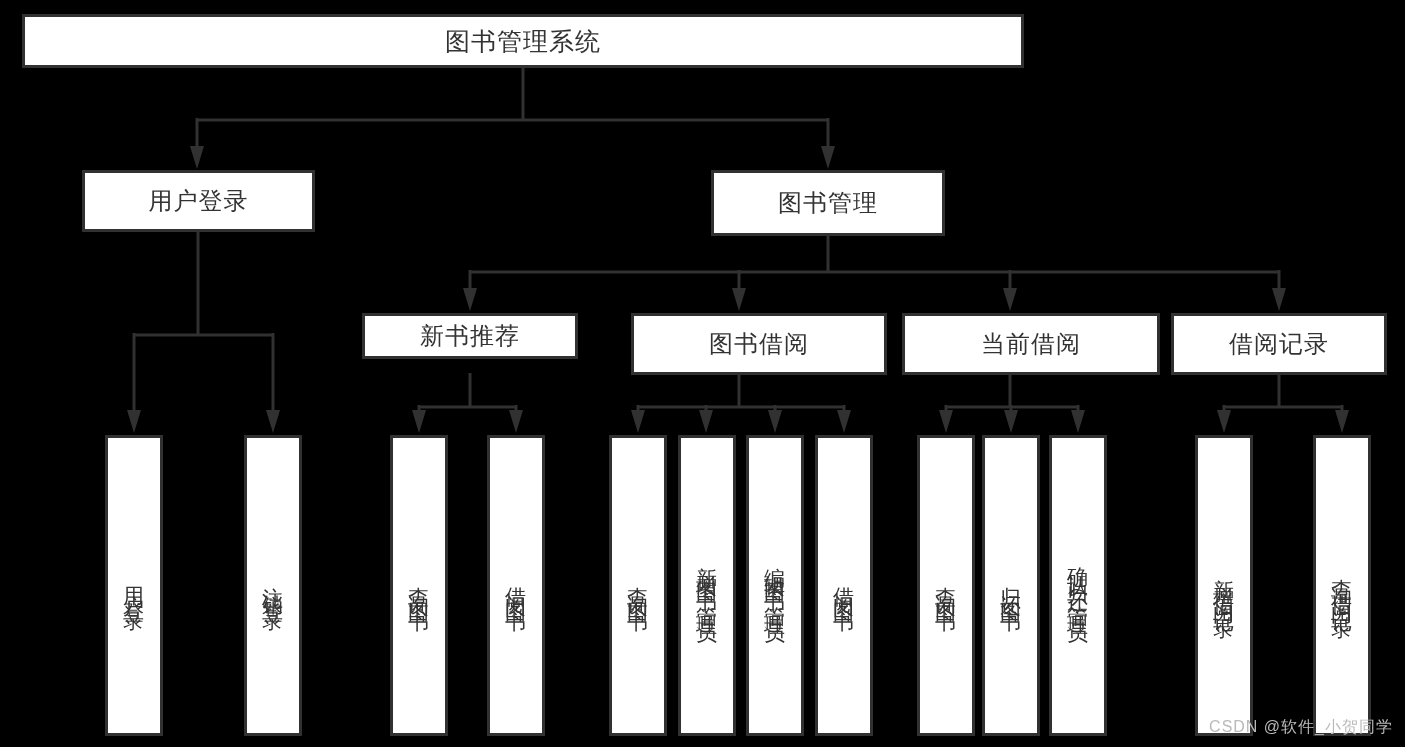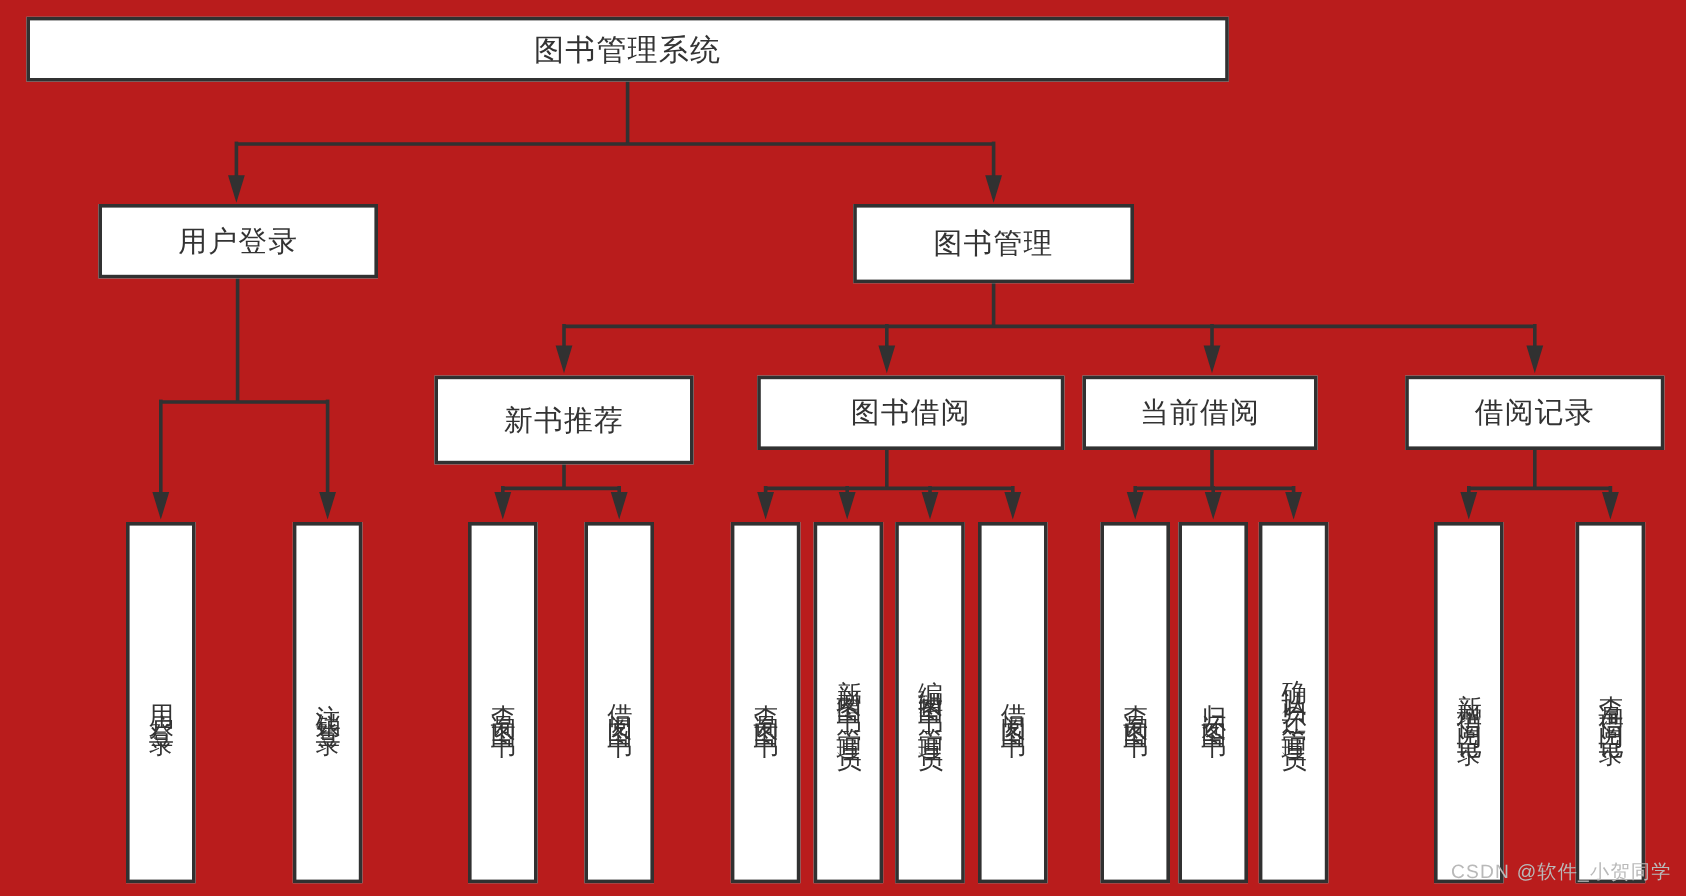--- a/index.html
+++ b/index.html
@@ -1,19 +1,19 @@
 <!DOCTYPE html>
 <html style="--line: #313131; --wm: #b9b9b9;"><head>
 <meta charset="utf-8">
 <style>
   html,body{margin:0;padding:0;background:#ffffff;}
   .canvas{
     position:relative;
     width:1405px;height:747px;
-    background:#b91c1c;
+    background:#000000;
     font-family:"Liberation Sans", sans-serif;
     color:#333333;
     overflow:hidden;
   }
   .canvas svg.connectors{
     position:absolute;left:0;top:0;
     color:var(--line,#313131);
   }
   .node{
     position:absolute;
@@ -112,27 +112,27 @@
     <span>图书管理系统</span>
   </div>
 
   <div class="node h" style="left:82px;top:170px;width:233px;height:62px;">
     <span>用户登录</span>
   </div>
   <div class="node h" style="left:711px;top:170px;width:234px;height:66px;">
     <span>图书管理</span>
   </div>
 
-  <div class="node h" style="left:362px;top:313px;width:216px;height:74px;justify-content:center;">
+  <div class="node h" style="left:362px;top:313px;width:216px;height:46px;justify-content:center;">
     <span>新书推荐</span>
   </div>
   <div class="node h" style="left:631px;top:313px;width:256px;height:62px;">
     <span>图书借阅</span>
   </div>
-  <div class="node h" style="left:902px;top:313px;width:196px;height:62px;">
+  <div class="node h" style="left:902px;top:313px;width:258px;height:62px;">
     <span>当前借阅</span>
   </div>
   <div class="node h" style="left:1171px;top:313px;width:216px;height:62px;">
     <span>借阅记录</span>
   </div>
 
   <div class="node leaf" style="left:105px;top:435px;width:58px;height:301px;">
     <span>用户登录</span>
   </div>
   <div class="node leaf" style="left:244px;top:435px;width:58px;height:301px;">

